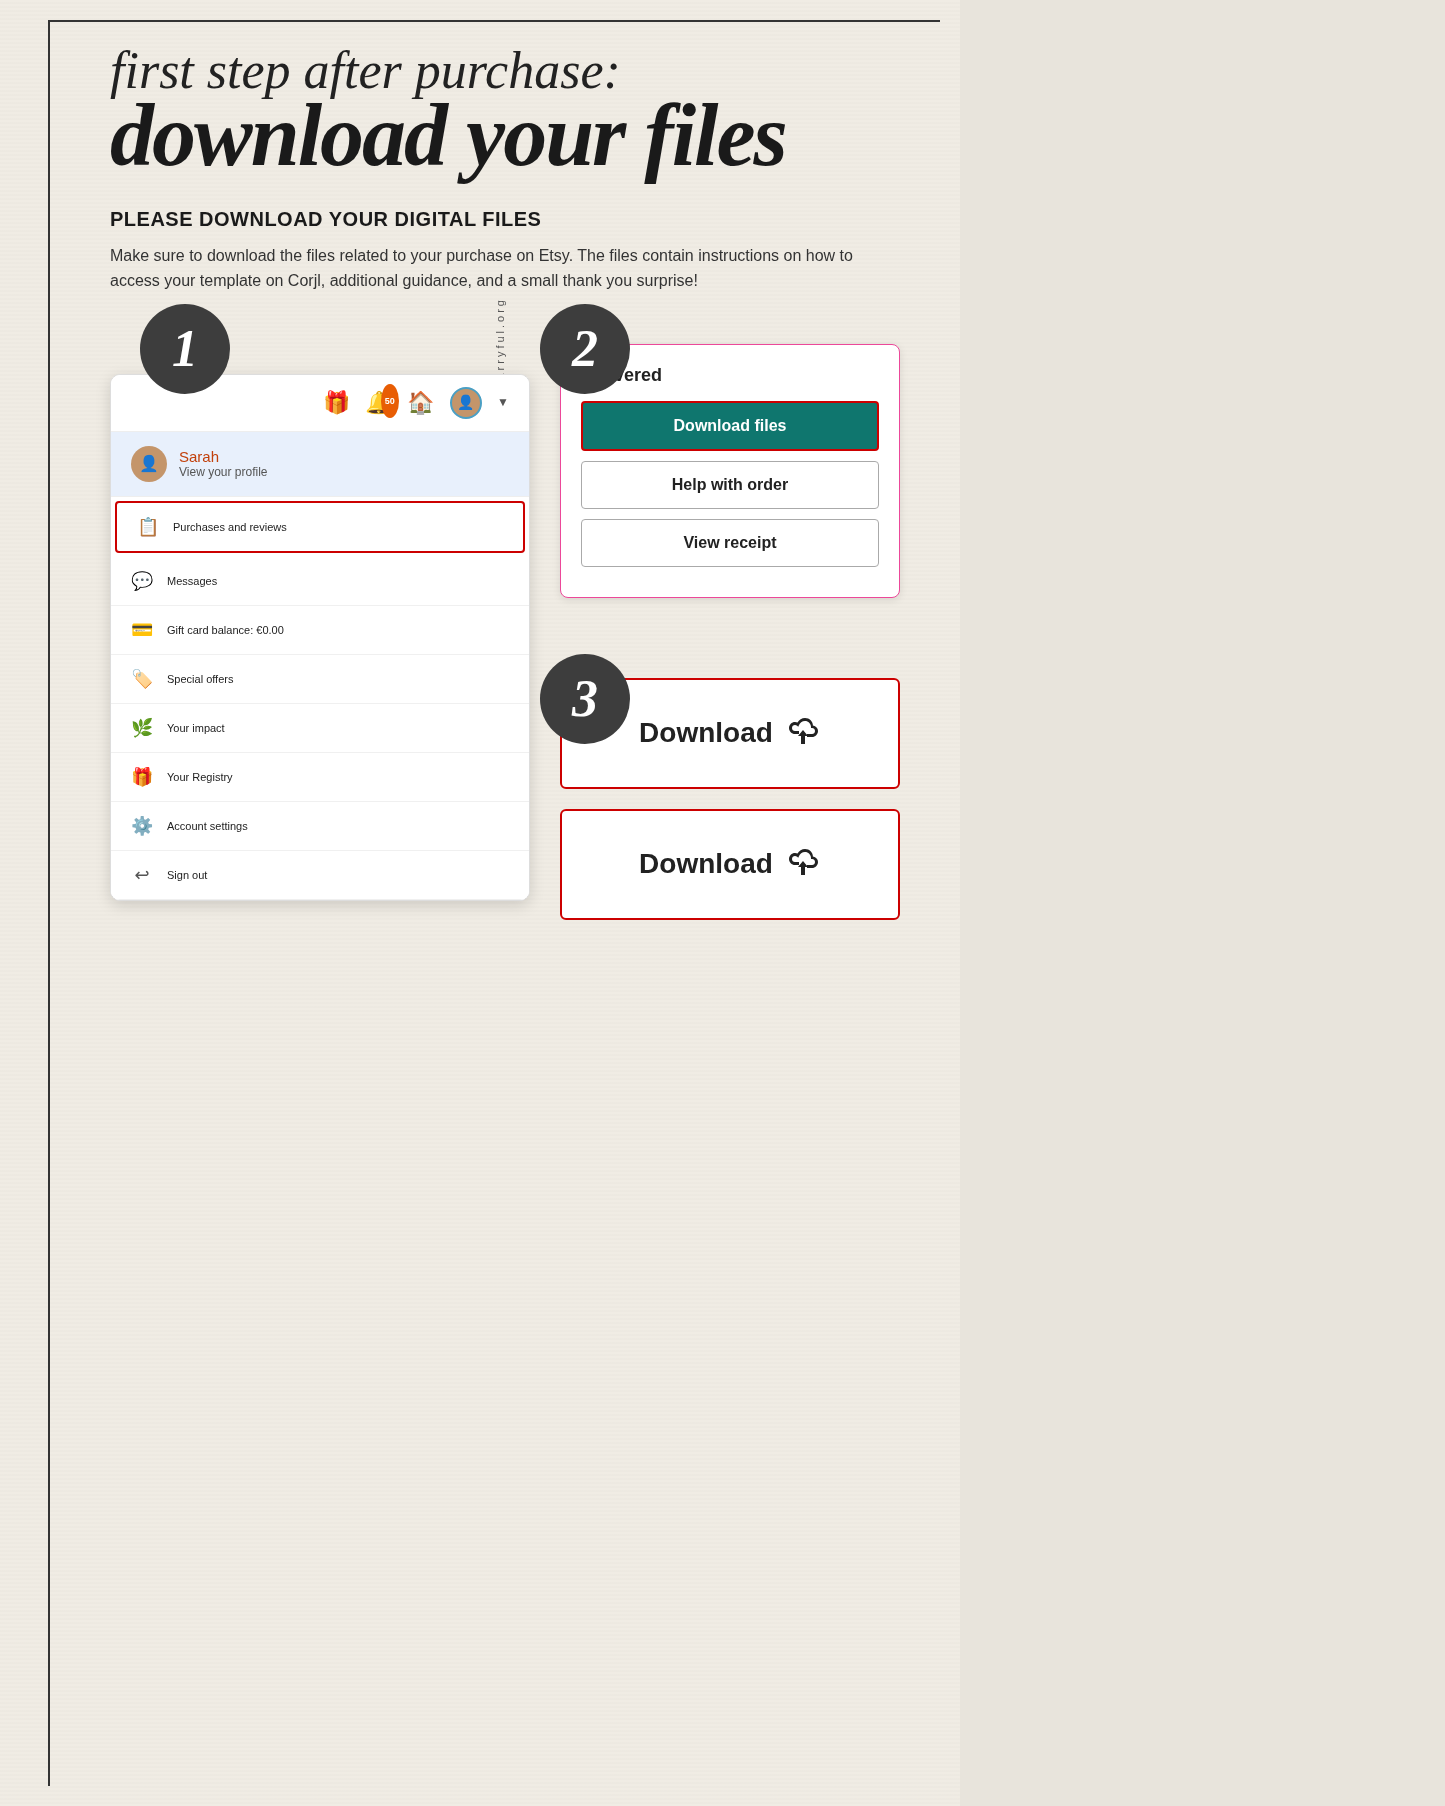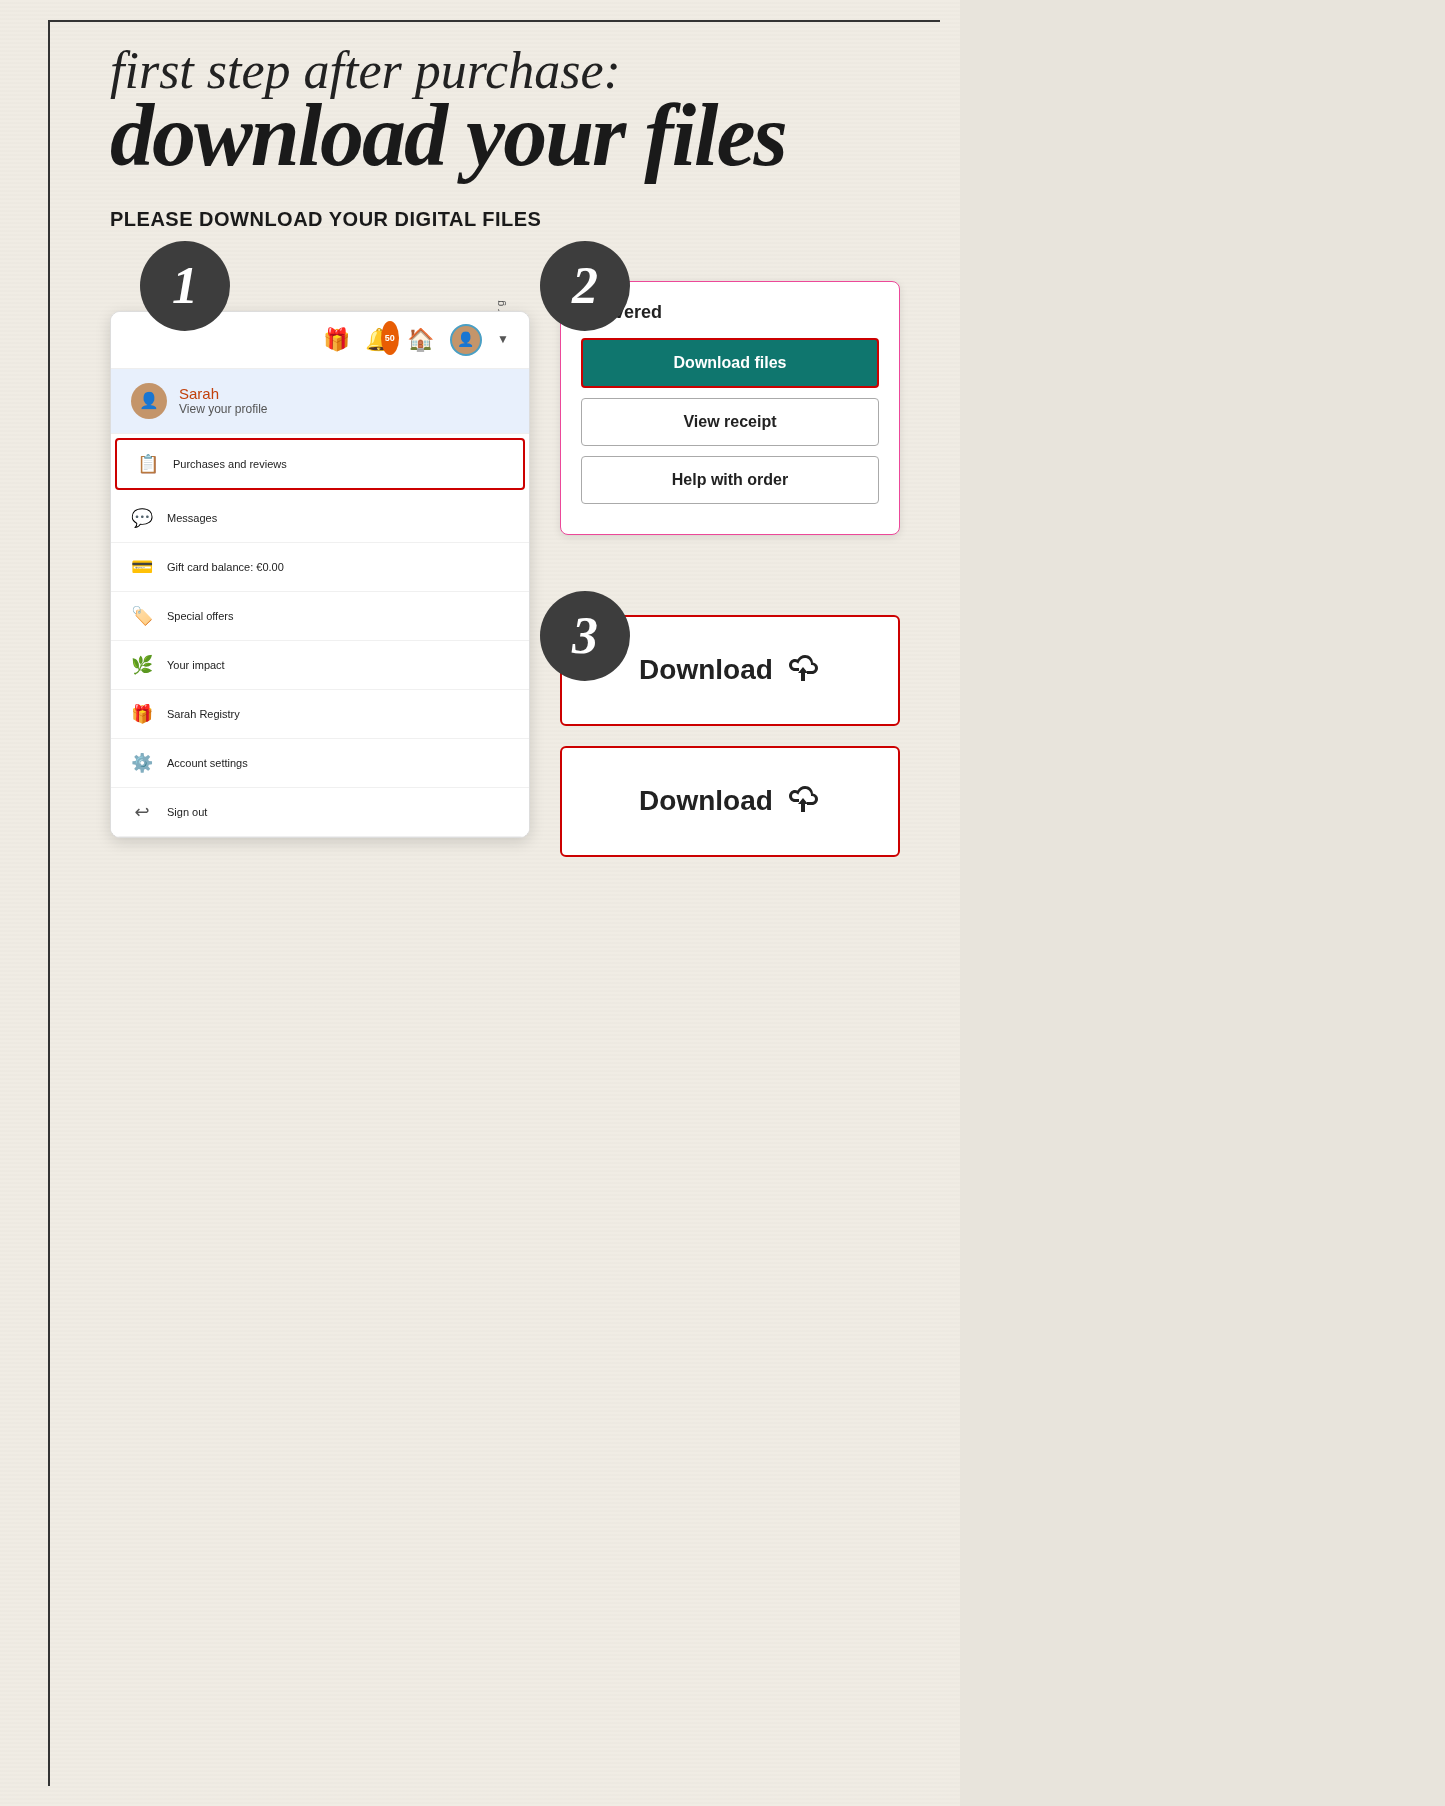--- a/index.html
+++ b/index.html
@@ -389,20 +389,21 @@
   <div class="vertical-text z1">www.marryful.org</div>
 
   <div class="content-area z1">
 
     <div class="script-title">first step after purchase:</div>
 
     <div class="main-title">download your files</div>
 
     <div class="description-section">
       <div class="description-heading">PLEASE DOWNLOAD YOUR DIGITAL FILES</div>
+      <div class="description-text">Make sure to download the files related to your purchase on Etsy. The files contain instructions on how to access your template on Corjl, additional guidance, and a small thank you surprise!</div>
     </div>
 
     <div class="steps-container">
 
       <div class="step-left">
 
         <div class="step-badge badge-1">
           <span>1</span>
         </div>
 
@@ -444,21 +445,21 @@
             <div class="menu-item">
               <span class="menu-icon">🏷️</span>
               <span class="menu-item-text">Special offers</span>
             </div>
             <div class="menu-item">
               <span class="menu-icon">🌿</span>
               <span class="menu-item-text">Your impact</span>
             </div>
             <div class="menu-item">
               <span class="menu-icon">🎁</span>
-              <span class="menu-item-text">Sarah Registry</span>
+              <span class="menu-item-text">Your Registry</span>
             </div>
             <div class="menu-item">
               <span class="menu-icon">⚙️</span>
               <span class="menu-item-text">Account settings</span>
             </div>
             <div class="menu-item">
               <span class="menu-icon">↩</span>
               <span class="menu-item-text">Sign out</span>
             </div>
           </div>
@@ -467,22 +468,22 @@
 
       <div class="step-right">
 
         <div class="step-badge badge-2">
           <span>2</span>
         </div>
 
         <div class="delivered-panel">
           <div class="delivered-label">Delivered</div>
           <button class="action-btn btn-dark">Download files</button>
+          <button class="action-btn btn-light">Help with order</button>
           <button class="action-btn btn-light">View receipt</button>
-          <button class="action-btn btn-light">Help with order</button>
         </div>
 
         <div class="step-badge badge-3">
           <span>3</span>
         </div>
 
         <div class="download-section">
           <button class="download-btn">
             <span>Download</span>
             <span class="download-icon">

